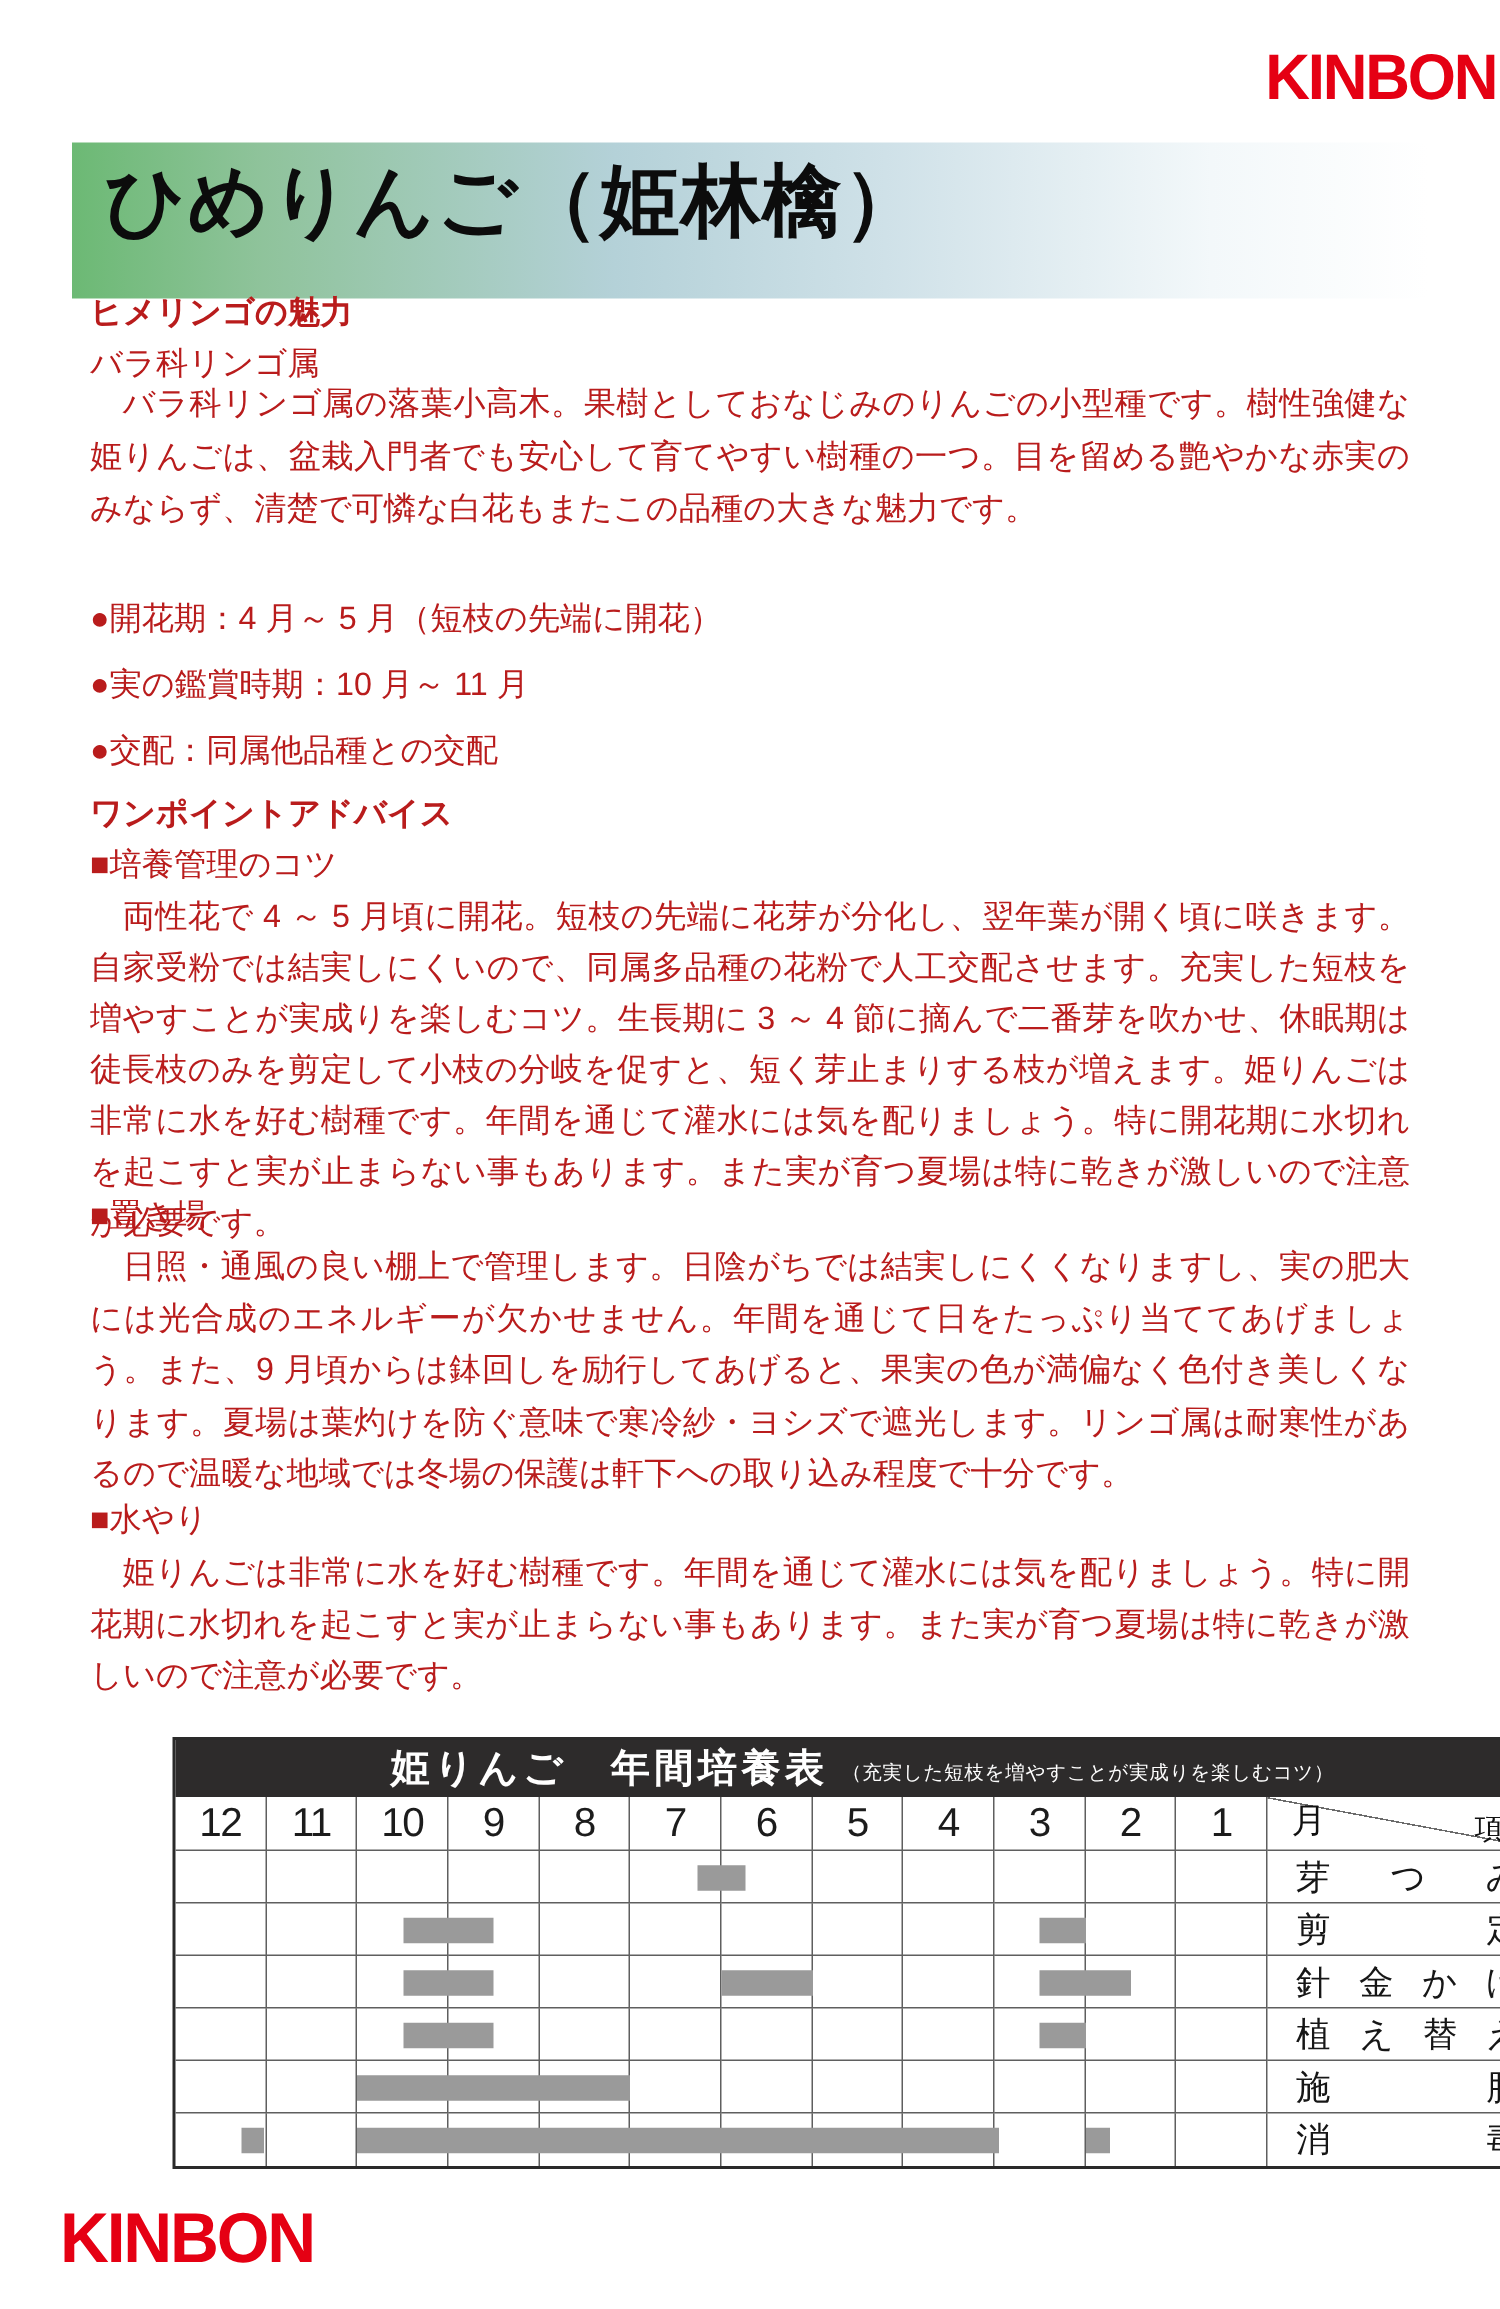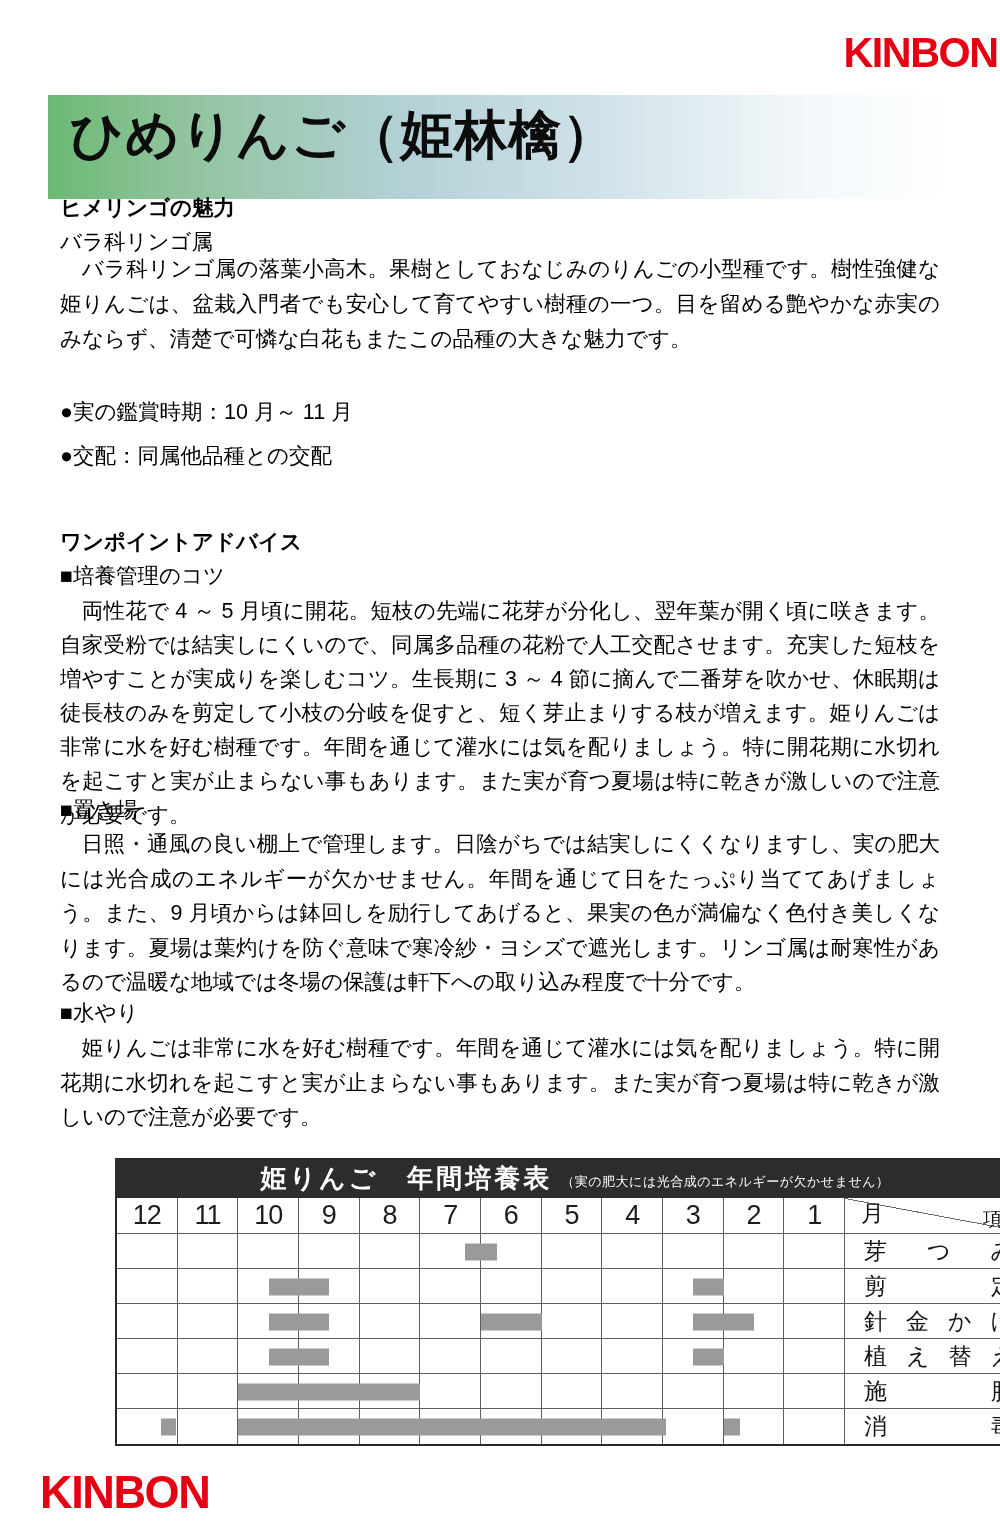--- a/index.html
+++ b/index.html
@@ -18,21 +18,21 @@
   .banner{
     position:absolute; left:48px; top:95px; width:904px; height:104px;
     background:linear-gradient(90deg,#6cb974 0%,#8fc39b 14%,#b4d1d8 40%,#cfe1e8 60%,#f3f8fa 84%,#ffffff 100%);
   }
   .banner-title{
     font-family:"Liberation Serif","DejaVu Serif",serif;
     font-size:53px; font-weight:bold; color:#0c0c0c;
     line-height:80px; padding-left:22px; white-space:nowrap; letter-spacing:1px;
   }
 
-  .tx{position:absolute; left:60px; width:880px; line-height:35px; font-size:21.5px; color:#000000;
+  .tx{position:absolute; left:60px; width:880px; line-height:35px; font-size:21.5px; color:#b91c1c;
       text-align:justify;}
   .h-bold{font-weight:bold; font-size:21.5px; line-height:26px;}
   .sub{font-size:21.5px; line-height:26px;}
   .facts{line-height:44px;}
 
   
   .care-table{
     position:absolute; left:115px; top:1158px; width:920px;
     border:2px solid #2a2a2a; box-sizing:border-box; background:#fff;
   }
@@ -77,39 +77,40 @@
 
   <div class="banner">
     <div class="banner-title">ひめりんご（姫林檎）</div>
   </div>
 
   <div class="tx h-bold" style="top:195px;">ヒメリンゴの魅力</div>
   <div class="tx sub" style="top:229px;">バラ科リンゴ属</div>
   <div class="tx" style="top:252px;">　バラ科リンゴ属の落葉小高木。果樹としておなじみのりんごの小型種です。樹性強健な姫りんごは、盆栽入門者でも安心して育てやすい樹種の一つ。目を留める艶やかな赤実のみならず、清楚で可憐な白花もまたこの品種の大きな魅力です。</div>
 
   <div class="tx facts" style="top:390px;">
+    <div>●開花期：4 月～ 5 月（短枝の先端に開花）</div>
     <div>●実の鑑賞時期：10 月～ 11 月</div>
     <div>●交配：同属他品種との交配</div>
   </div>
 
   <div class="tx sub" style="top:563px;">■培養管理のコツ</div>
 
   <div class="tx h-bold" style="top:529px;">ワンポイントアドバイス</div>
   <div class="tx" style="top:594px; line-height:34px;">　両性花で 4 ～ 5 月頃に開花。短枝の先端に花芽が分化し、翌年葉が開く頃に咲きます。自家受粉では結実しにくいので、同属多品種の花粉で人工交配させます。充実した短枝を増やすことが実成りを楽しむコツ。生長期に 3 ～ 4 節に摘んで二番芽を吹かせ、休眠期は徒長枝のみを剪定して小枝の分岐を促すと、短く芽止まりする枝が増えます。姫りんごは非常に水を好む樹種です。年間を通じて灌水には気を配りましょう。特に開花期に水切れを起こすと実が止まらない事もあります。また実が育つ夏場は特に乾きが激しいので注意が必要です。</div>
 
   <div class="tx sub" style="top:797px;">■置き場</div>
   <div class="tx" style="top:827px; line-height:34.5px;">　日照・通風の良い棚上で管理します。日陰がちでは結実しにくくなりますし、実の肥大には光合成のエネルギーが欠かせません。年間を通じて日をたっぷり当ててあげましょう。また、9 月頃からは鉢回しを励行してあげると、果実の色が満偏なく色付き美しくなります。夏場は葉灼けを防ぐ意味で寒冷紗・ヨシズで遮光します。リンゴ属は耐寒性があるので温暖な地域では冬場の保護は軒下への取り込み程度で十分です。</div>
 
   <div class="tx" style="top:1031px; line-height:34.5px;">　姫りんごは非常に水を好む樹種です。年間を通じて灌水には気を配りましょう。特に開花期に水切れを起こすと実が止まらない事もあります。また実が育つ夏場は特に乾きが激しいので注意が必要です。</div>
   <div class="tx sub" style="top:1000px;">■水やり</div>
 
   <div class="care-table">
     <div class="ct-titlebar">
       <span class="ct-title-main">姫りんご　年間培養表</span>
-      <span class="ct-title-note">（実の肥大には光合成のエネルギーが欠かせません）</span>
+      <span class="ct-title-note">（充実した短枝を増やすことが実成りを楽しむコツ）</span>
     </div>
     <div id="calendar-grid">
         <div class="ct-row ct-header">
           <div class="ct-track">
             <div class="ct-cell ct-month">12</div>
             <div class="ct-cell ct-month">11</div>
             <div class="ct-cell ct-month">10</div>
             <div class="ct-cell ct-month">9</div>
             <div class="ct-cell ct-month">8</div>
             <div class="ct-cell ct-month">7</div>

